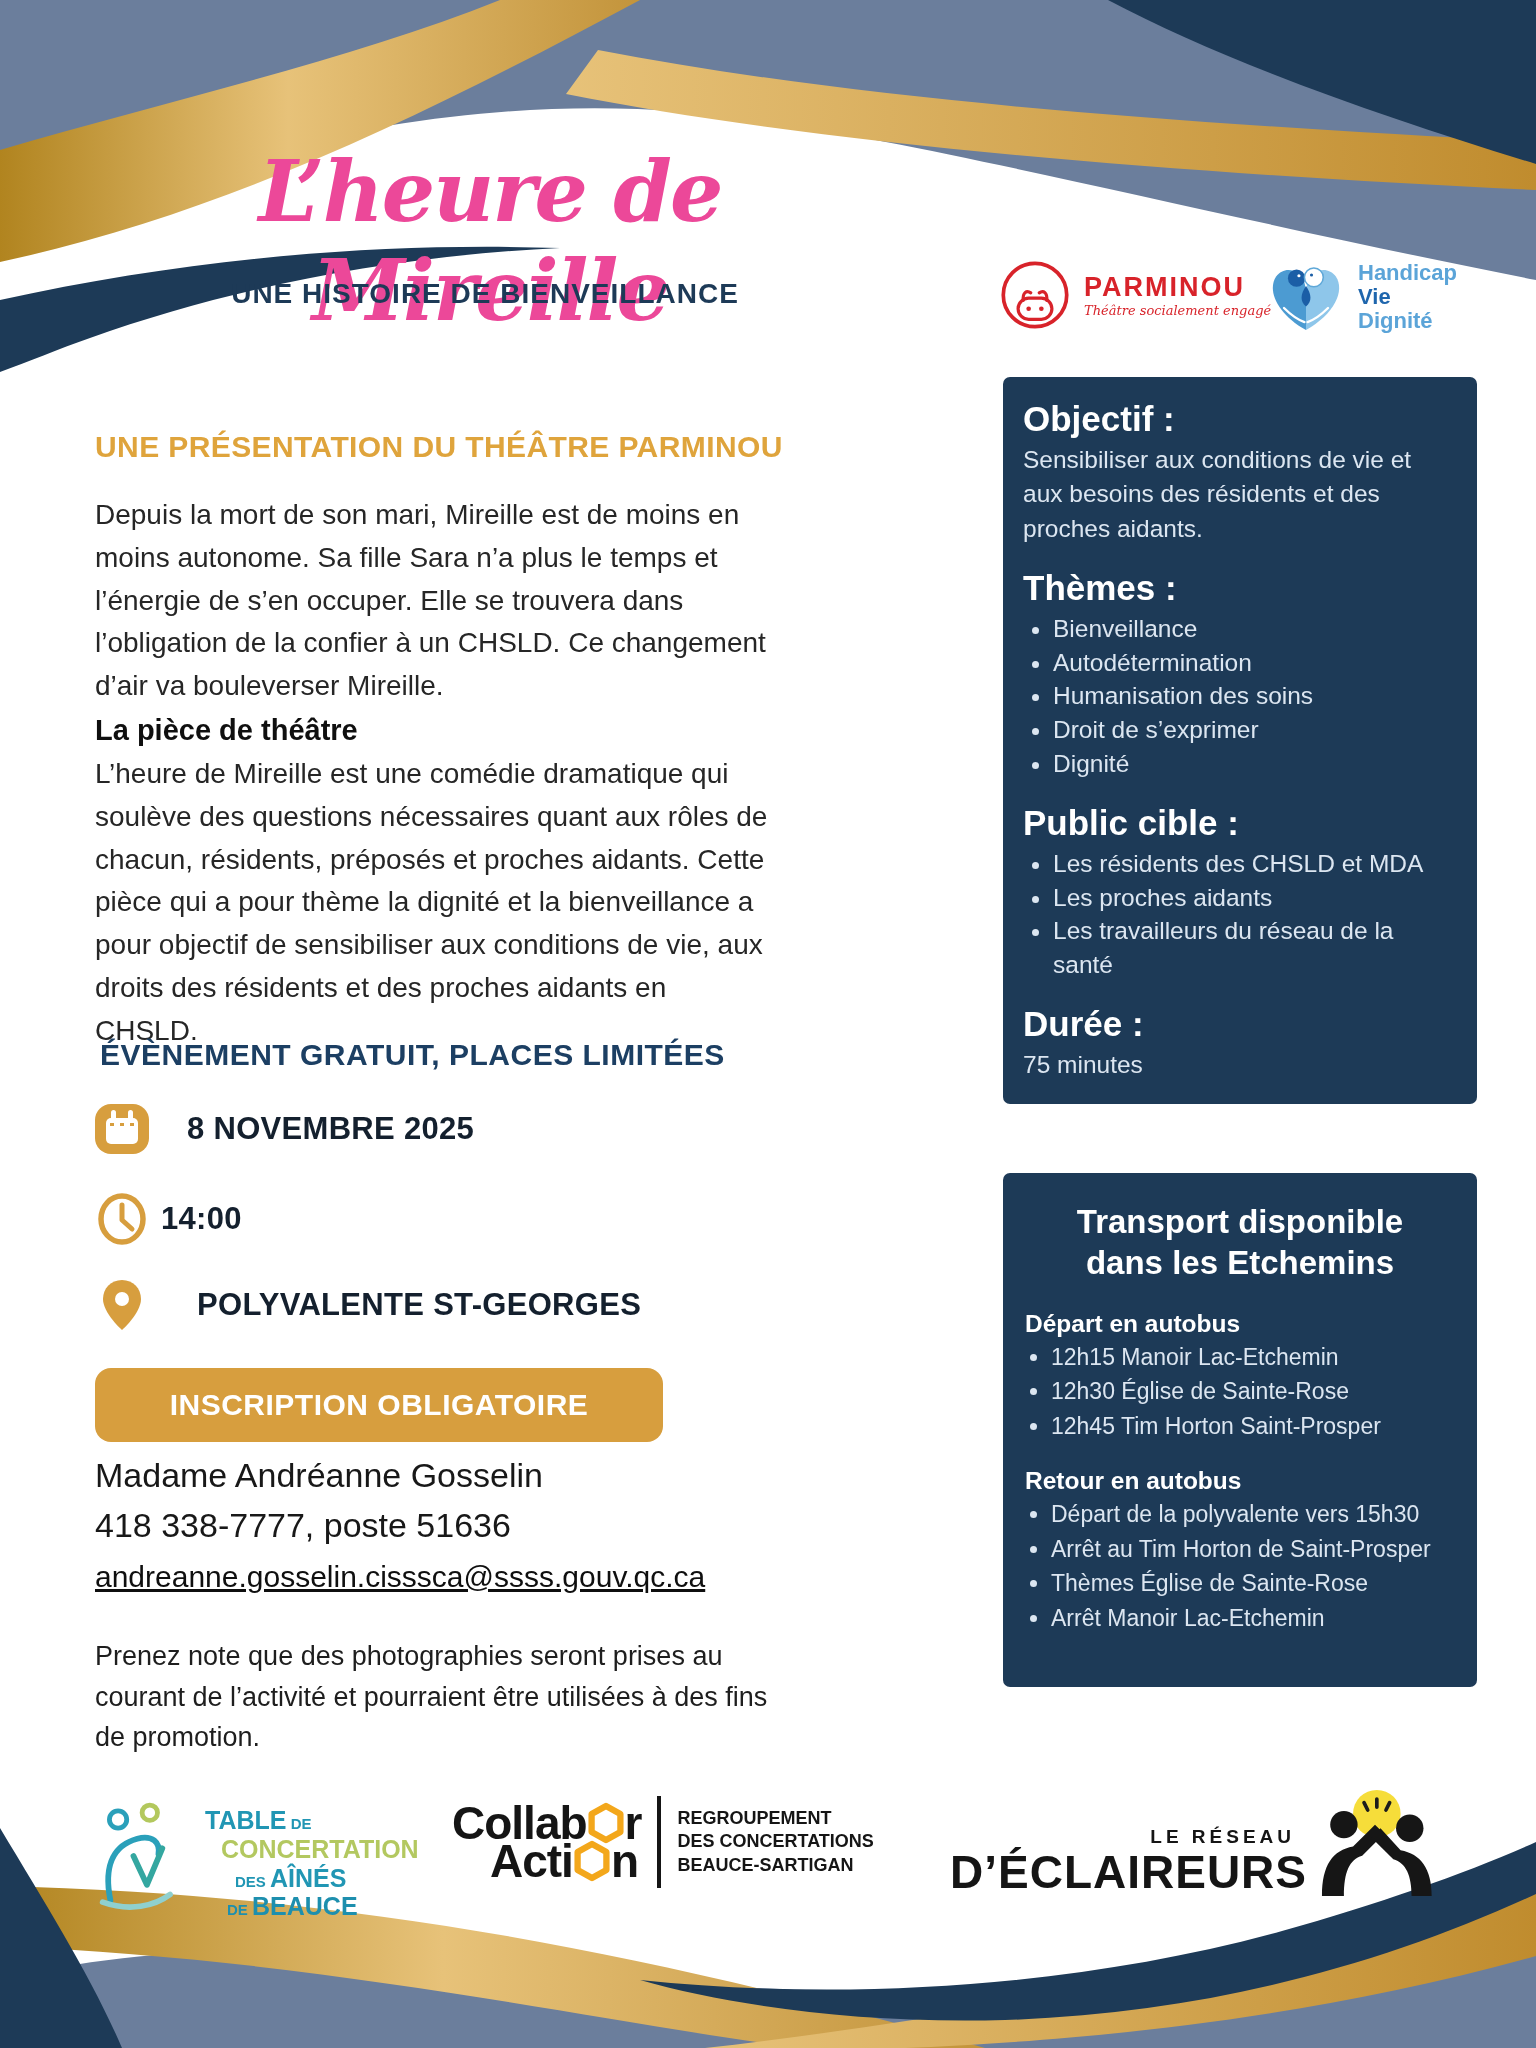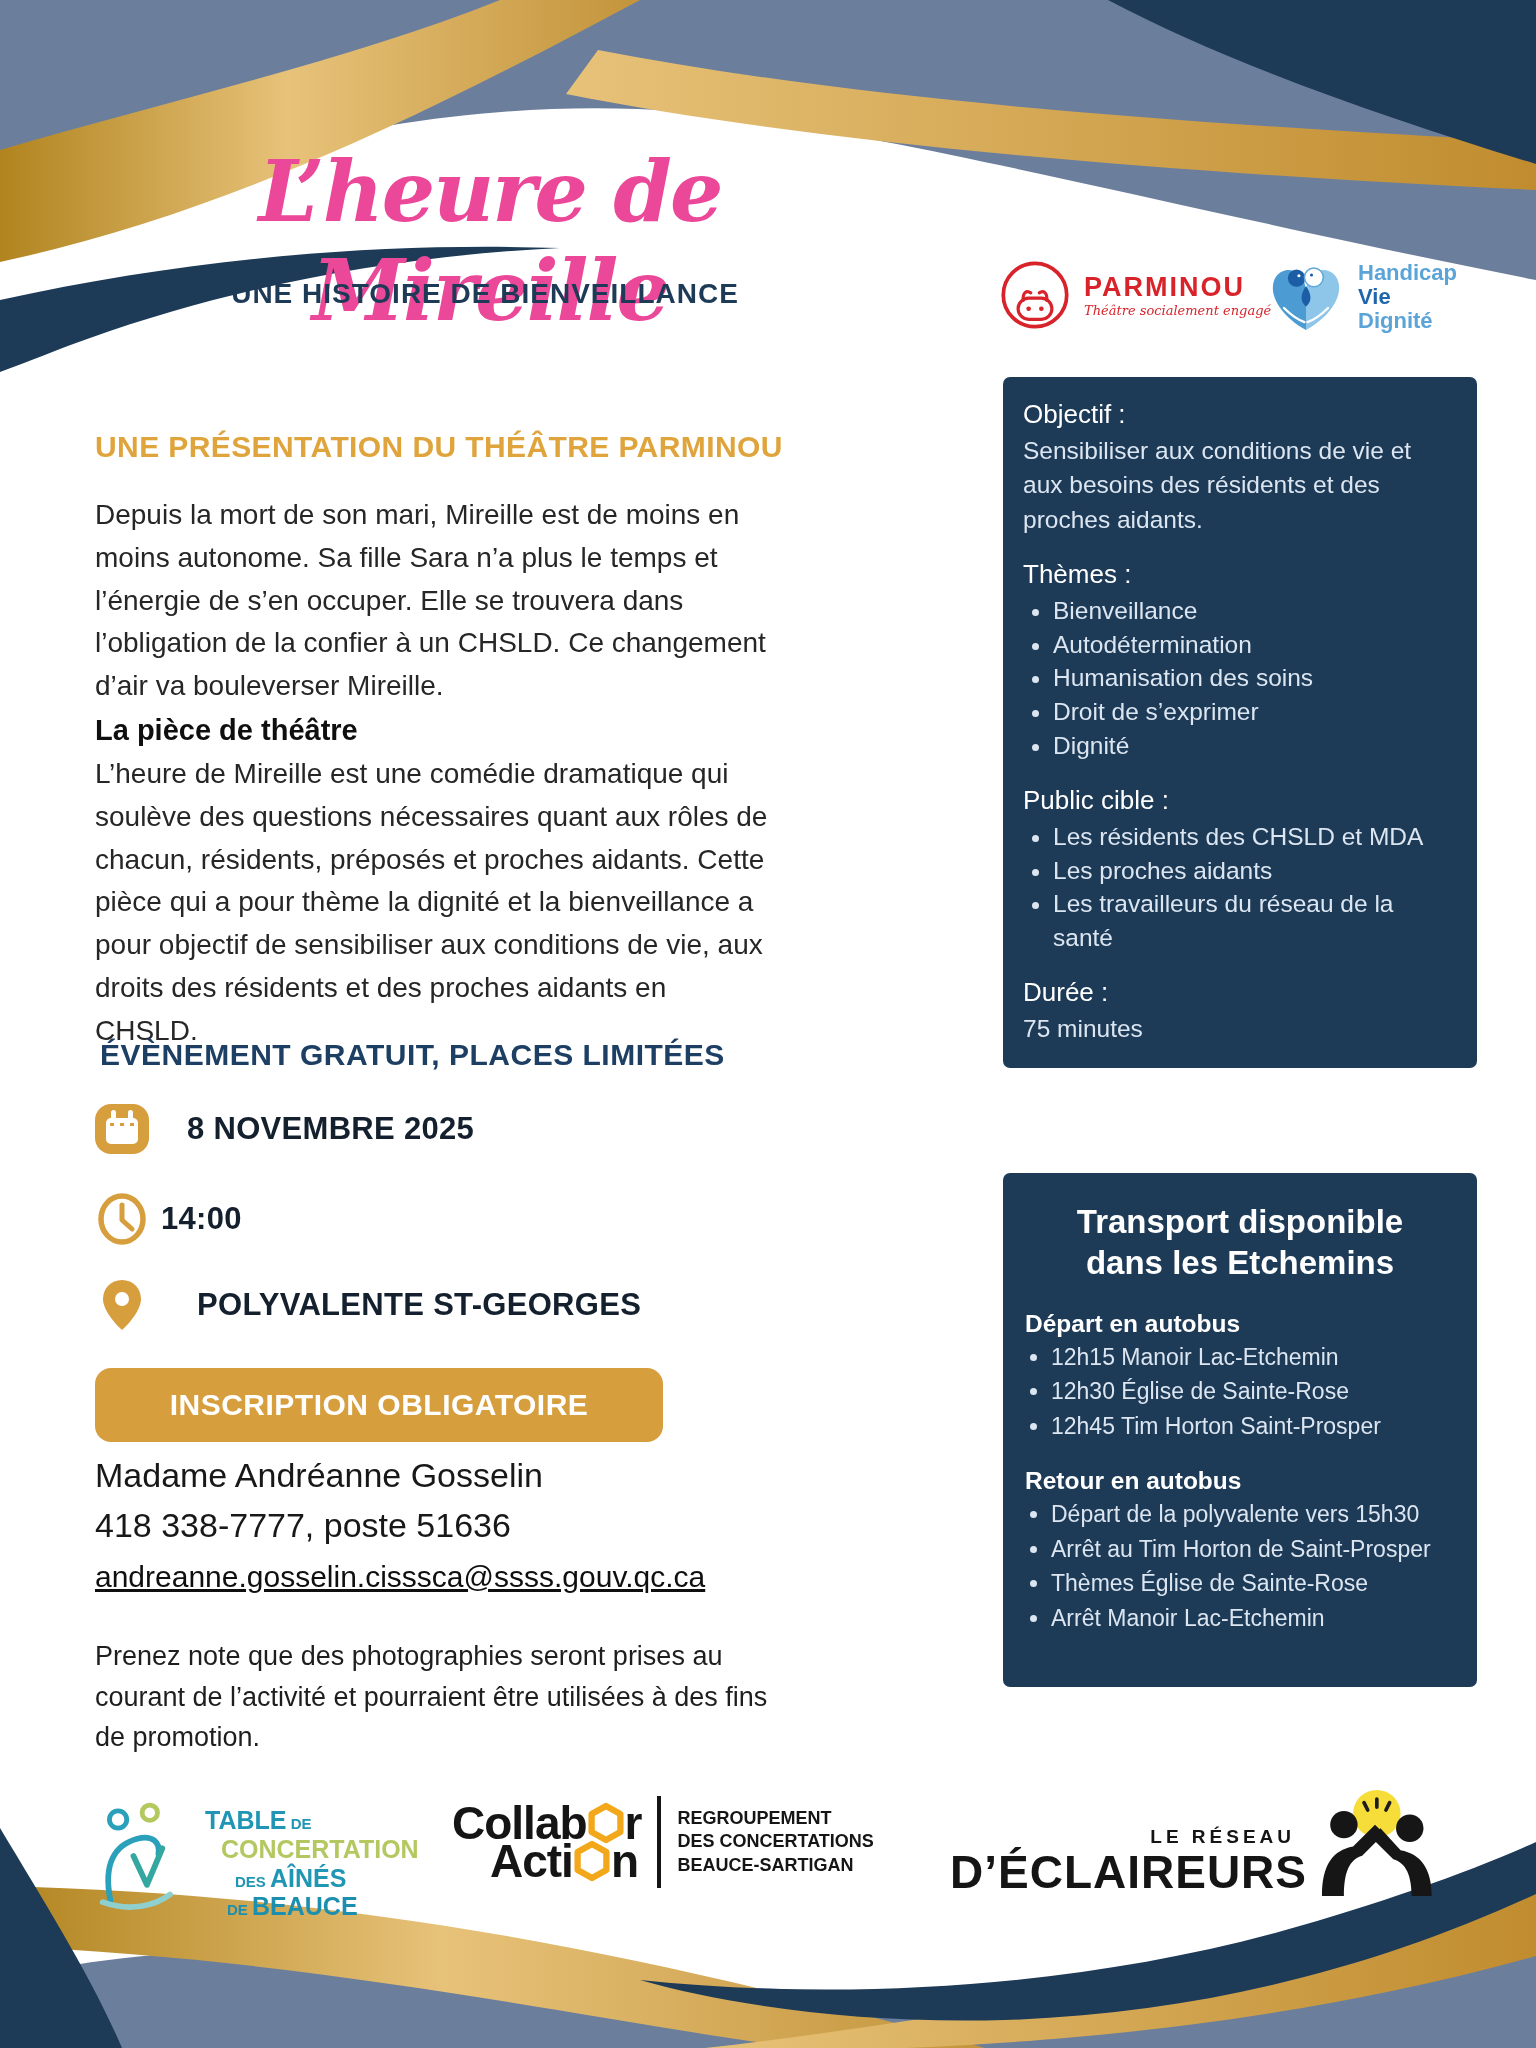--- a/index.html
+++ b/index.html
@@ -42,21 +42,21 @@
   .contact-phone { position:absolute; left:95px; top:1506px; font-size:34px; color:#181818; }
   .contact-email { position:absolute; left:95px; top:1560px; font-size:30px; color:#0f0f0f;
                    text-decoration:underline; }
 
   .photo-note { position:absolute; left:95px; top:1636px; width:690px; font-size:27px;
                 line-height:1.5; color:#1e1e1e; }
 
   .navy-box { position:absolute; left:1003px; width:474px; background:#1d3a57; border-radius:7px;
               color:#dce6f1; padding:22px 20px; }
   .info-box { top:377px; min-height:680px; }
-  .navy-box h3 { color:#ffffff; font-size:26px; font-weight:400; margin-bottom:4px; }
+  .navy-box h3 { color:#ffffff; font-size:35px; font-weight:700; margin-bottom:4px; }
   .navy-box p { font-size:24.5px; line-height:1.4; }
   .navy-box ul { list-style:disc; padding-left:30px; margin-top:2px; }
   .navy-box li { font-size:24.5px; line-height:1.38; margin:0 0; }
   .box-section { margin-bottom:22px; }
   .box-section:last-child { margin-bottom:0; }
 
   .transport-box { top:1173px; min-height:512px; padding:28px 22px; }
   .transport-title { color:#ffffff; font-size:33px; font-weight:700; text-align:center;
                      line-height:1.25; max-width:340px; margin:0 auto 26px auto; }
   .transport-box h4 { color:#ffffff; font-size:24.5px; font-weight:700; margin-bottom:2px; }

